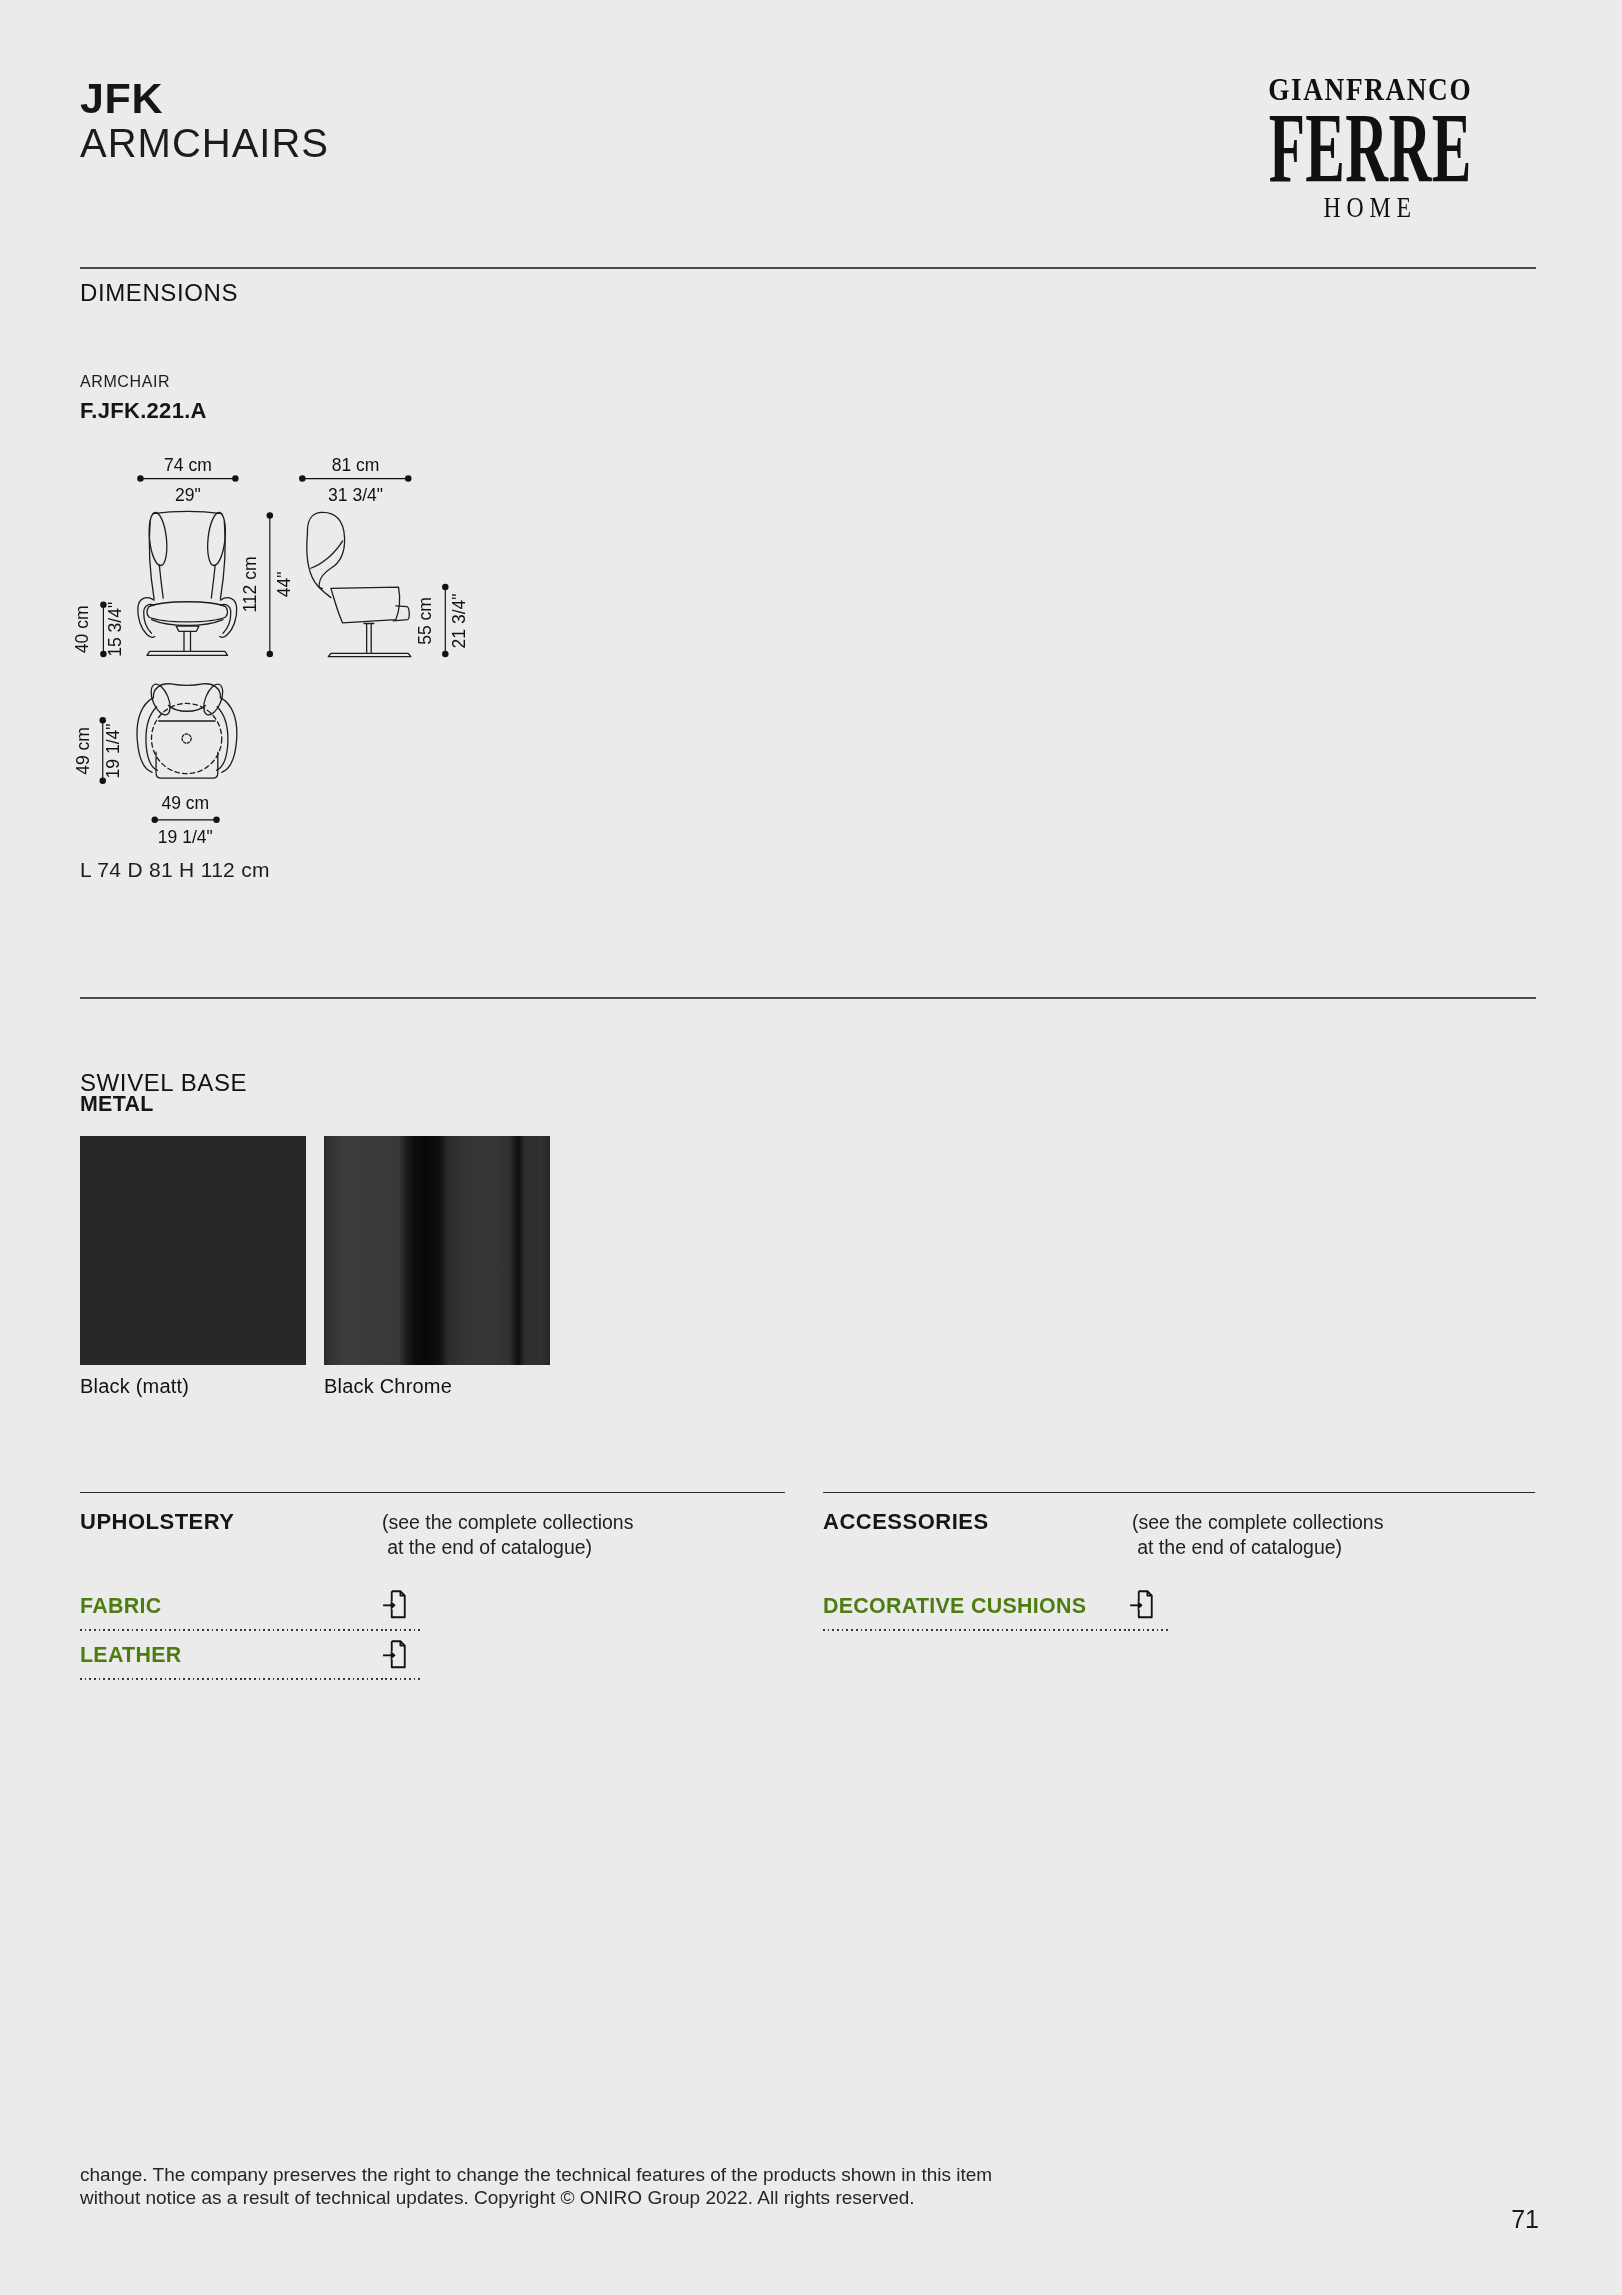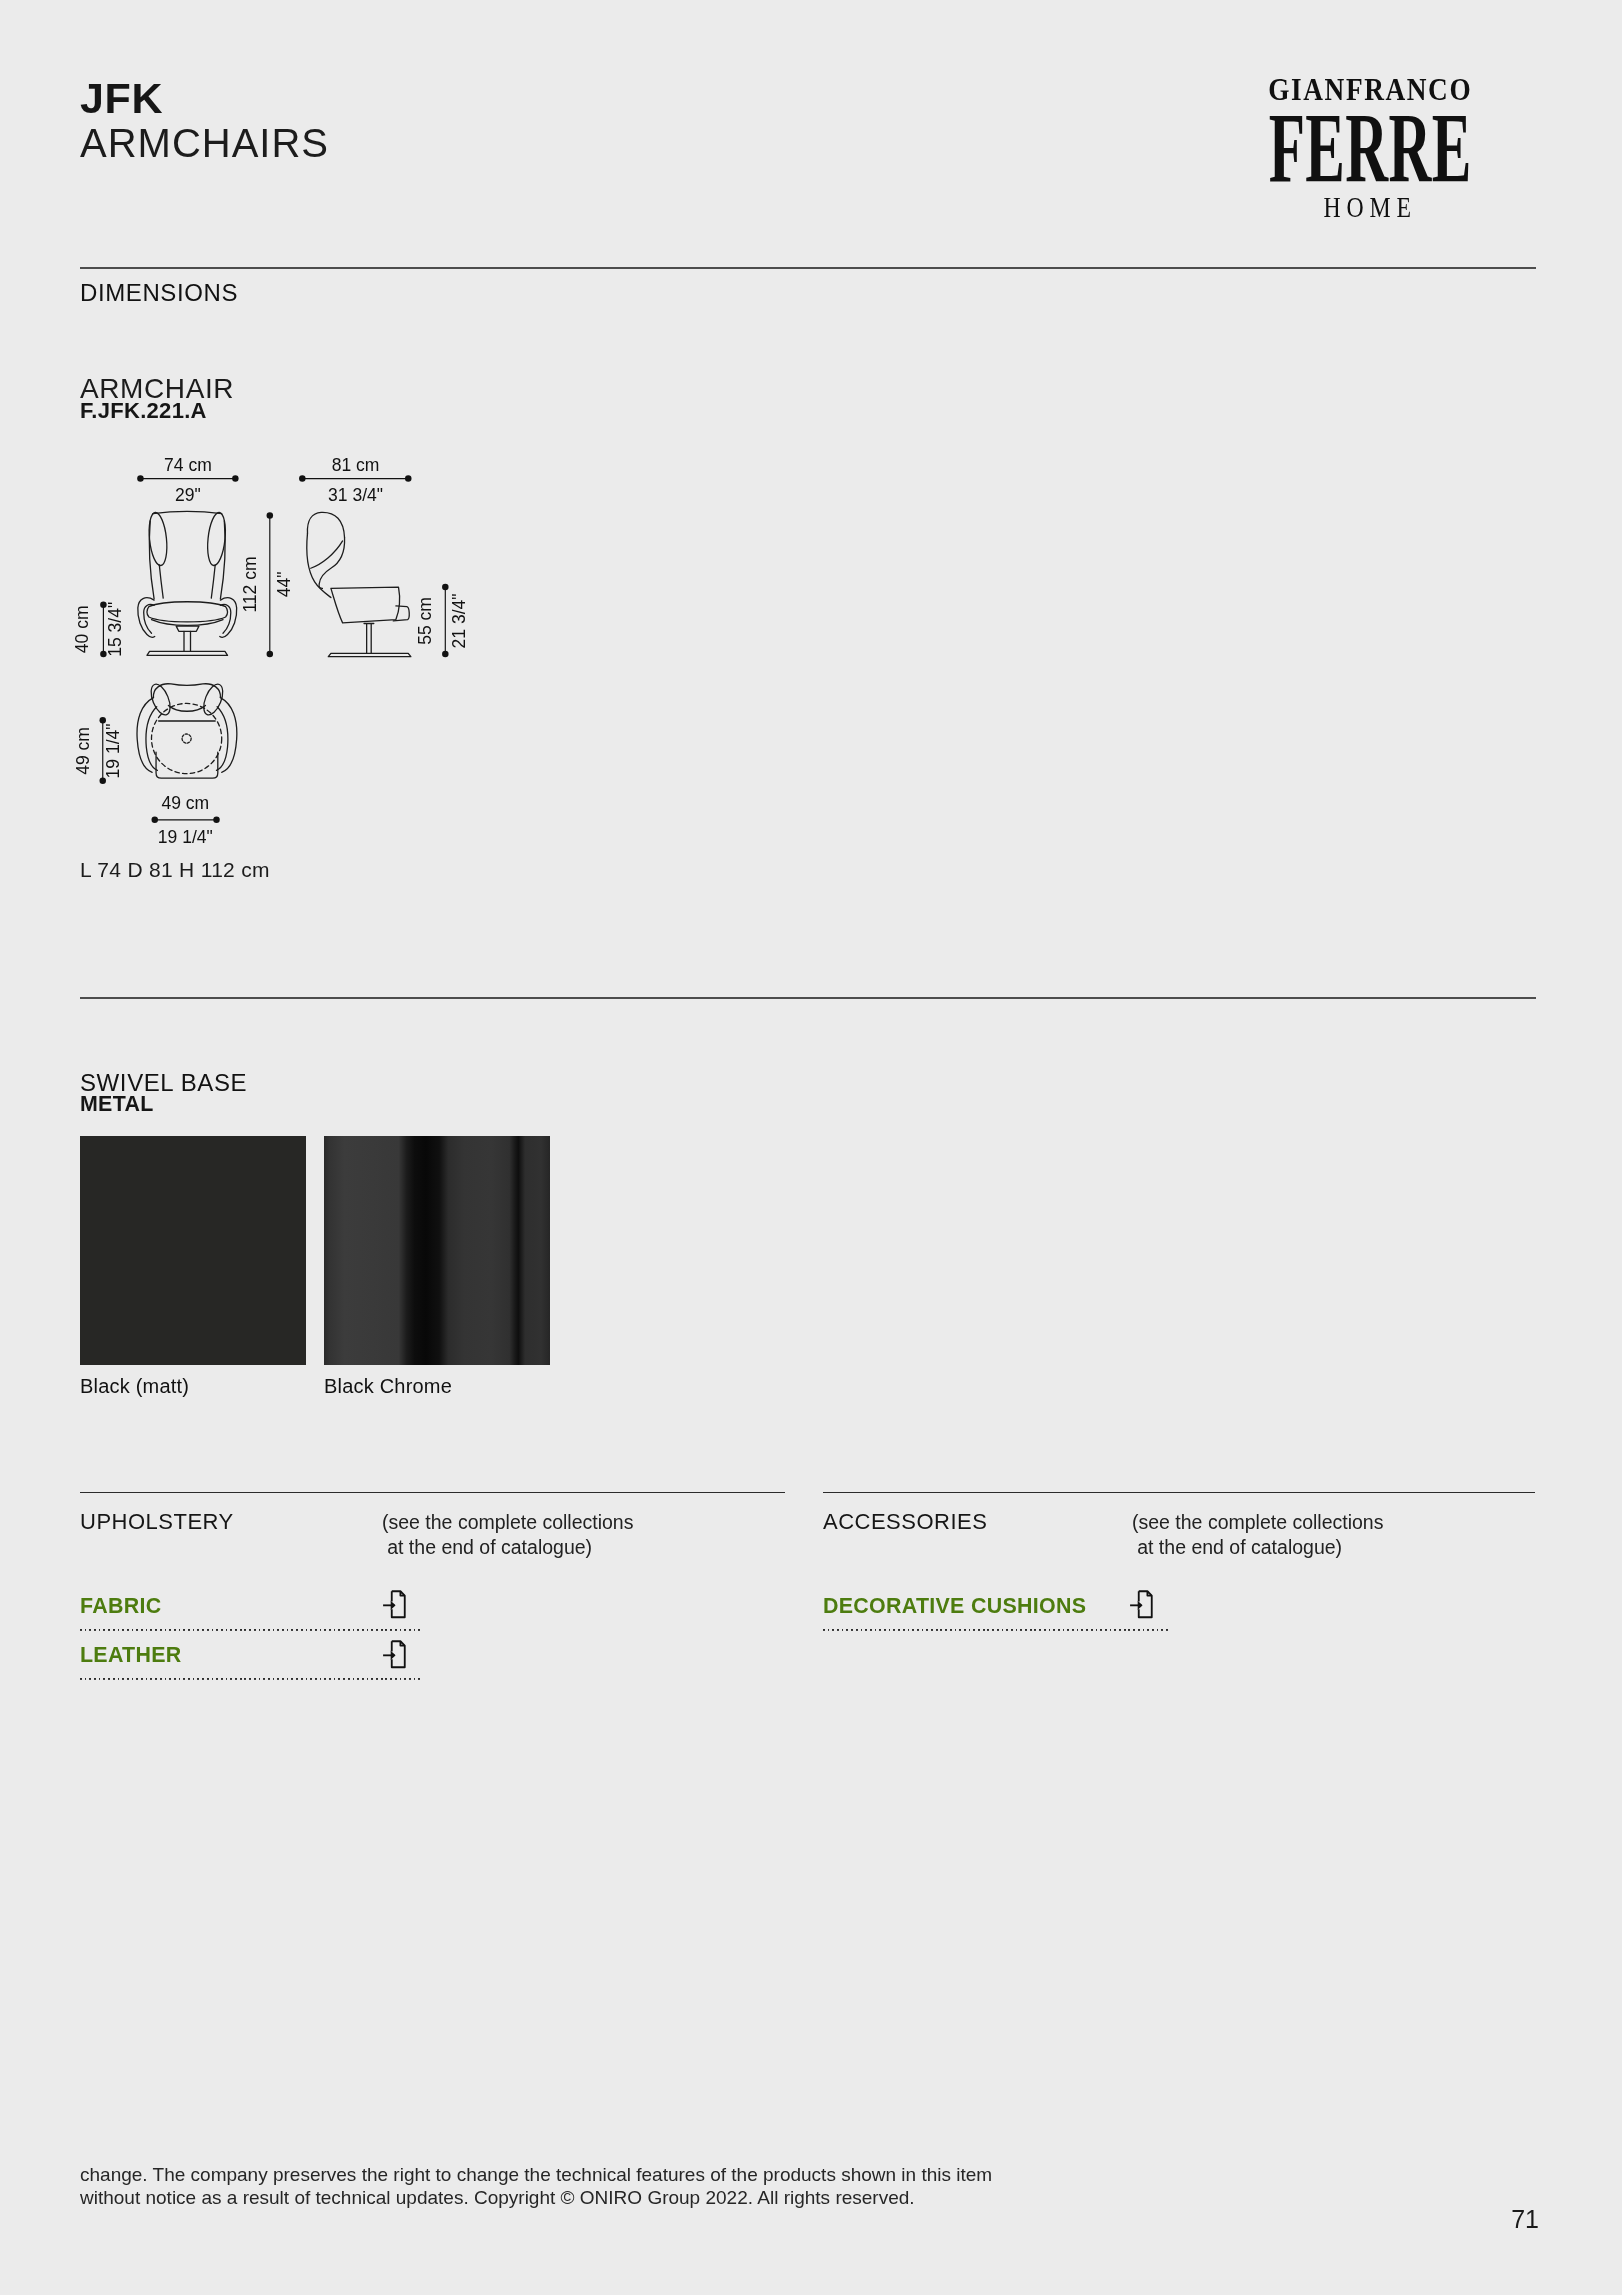--- a/index.html
+++ b/index.html
@@ -28,21 +28,21 @@
   .rule-col   { height:1.3px; background:#2b2b2b; }
   .rule1 { left:80px; top:267px;  width:1456px; }
   .rule2 { left:80px; top:997px; width:1456px; }
   .rule-uph { left:80px;  top:1492px; width:705px; }
   .rule-acc { left:823px; top:1492px; width:712px; }
 
   .section-title { font-size:24px; font-weight:500; letter-spacing:0.6px; color:#121212; }
   .dimensions-title { left:80px; top:279px; }
   .swivel-title     { left:80px; top:1069px; }
 
-  .product-type { left:80px; top:373px; font-size:28px; font-weight:300; letter-spacing:0.6px; color:#1c1c1c; }
+  .product-type { left:80px; top:373px; font-size:16px; font-weight:300; letter-spacing:0.6px; color:#1c1c1c; }
   .product-code { left:80px; top:398px; font-size:22px; font-weight:700; letter-spacing:0.3px; }
 
   .figure { left:67px; top:448px; }
   .drawing { fill:none; stroke:#1d1d1d; stroke-width:2; stroke-linecap:round; stroke-linejoin:round; }
   .dimline { fill:none; stroke:#121212; stroke-width:1.8; }
   .dimdot  { fill:#121212; stroke:none; }
   .dim-label { font:400 27px "Liberation Sans", sans-serif; fill:#121212; text-anchor:middle; }
   .dashed  { stroke-dasharray:7 5; }
   .dashed-sm { stroke-dasharray:3.5 2.5; }
 
@@ -54,21 +54,21 @@
   .swatch-matt   { left:80px; }
   .swatch-chrome { left:324px;
     background-image:linear-gradient(90deg,
       #2a2a2a 0%, #333333 2.5%, #3c3c3c 9%, #3a3a3a 22%, #383838 33%,
       #1c1c1c 36.5%, #0d0d0d 40%, #080808 45%, #101010 51%, #2c2c2c 55%,
       #343434 62%, #363636 74%, #303030 82%, #191919 84.5%, #0e0e0e 86%,
       #2e2e2e 89%, #313131 96%, #262626 100%);
   }
   .swatch-label { top:1375px; font-size:20px; font-weight:500; letter-spacing:0.2px; color:#111; }
 
-  .col-title { top:1509px; font-size:22px; font-weight:400; letter-spacing:0.5px; }
+  .col-title { top:1509px; font-size:22px; font-weight:700; letter-spacing:0.5px; }
   .col-note  { top:1510px; font-size:19.5px; font-weight:300; line-height:25px; color:#222; }
   .col-note .note-l2 { padding-left:5.2px; }
 
   .ref-link { font-size:21.4px; font-weight:700; letter-spacing:0.3px; color:#4d7c0f; }
   .dotted { height:1.9px;
     background-image:repeating-linear-gradient(90deg,#2e2e2e 0 1.7px,transparent 1.7px 4.7px);
     background-size:auto 1.9px; }
   .goto-icon { width:26px; height:32.5px; display:block; }
 
   .footer-text { left:80px; top:2163px; font-size:19px; font-weight:300; line-height:23.4px; color:#262626; }

